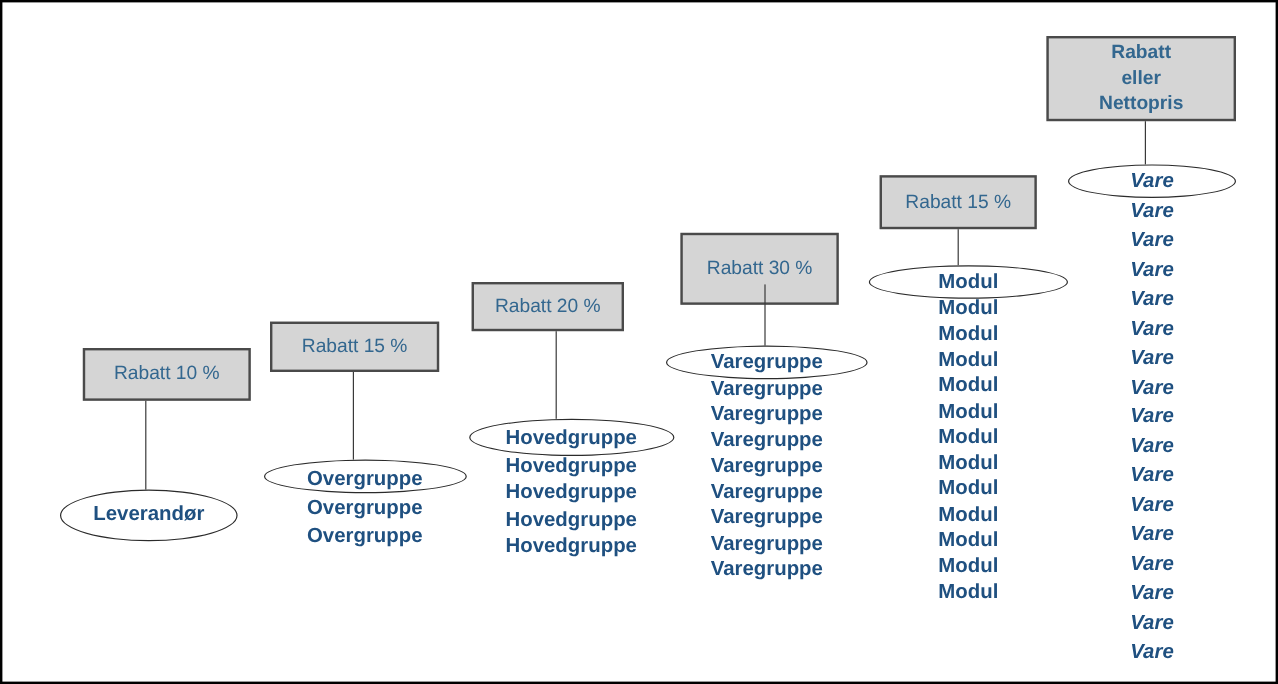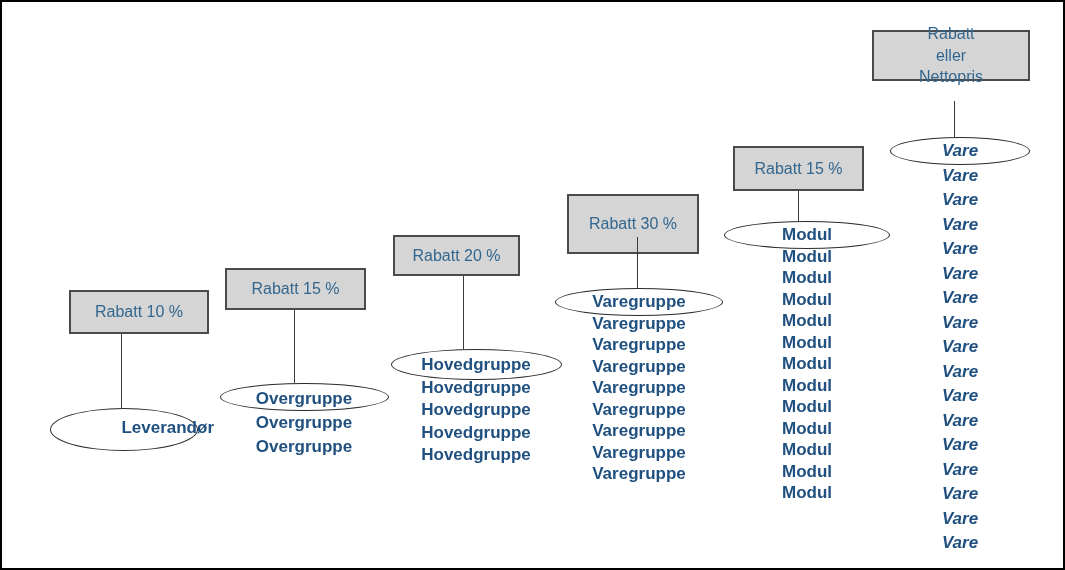--- a/index.html
+++ b/index.html
@@ -52,21 +52,21 @@
     font-weight: bold;
     font-size: 17px;
     text-align: center;
   }
   .items .item { display: block; }
 
   
   .b1 { left: 67px;  top: 288px; width: 140px; height: 44px; }
   .l1 { left: 119px; top: 332px; height: 74px; }
   .e1 { left: 48px;  top: 406px; width: 148px; height: 43px; }
-  .i1 { left: 32px;  top: 414px; width: 180px; line-height: 24px; align-items: flex-end; }
+  .i1 { left: 32px;  top: 414px; width: 180px; line-height: 24px; }
 
   
   .b2 { left: 223px; top: 266px; width: 141px; height: 42px; }
   .l2 { left: 292px; top: 308px; height: 73px; }
   .e2 { left: 218px; top: 381px; width: 169px; height: 28px; }
   .i2 { left: 212px; top: 385px; width: 180px; line-height: 24px; }
 
   
   .b3 { left: 391px; top: 233px; width: 127px; height: 41px; }
   .l3 { left: 461px; top: 274px; height: 73px; }
@@ -79,21 +79,21 @@
   .e4 { left: 553px; top: 286px; width: 168px; height: 28px; }
   .i4 { left: 547px; top: 289px; width: 180px; line-height: 21.5px; }
 
   
   .b5 { left: 731px; top: 144px; width: 131px; height: 45px; }
   .l5 { left: 796px; top: 189px; height: 30px; }
   .e5 { left: 722px; top: 219px; width: 166px; height: 28px; }
   .i5 { left: 715px; top: 222px; width: 180px; line-height: 21.5px; }
 
   
-  .b6 { left: 870px; top: 28px;  width: 158px; height: 51px; }
+  .b6 { left: 870px; top: 28px;  width: 158px; height: 71px; font-weight: bold; }
   .l6 { left: 952px; top: 99px;  height: 36px; }
   .e6 { left: 888px; top: 135px; width: 140px; height: 28px; }
   .i6 { left: 868px; top: 137px; width: 180px; line-height: 24.5px; font-style: italic; }
 </style>
 </head>
 <body>
 
 <div id="stage">
 
   <div>

